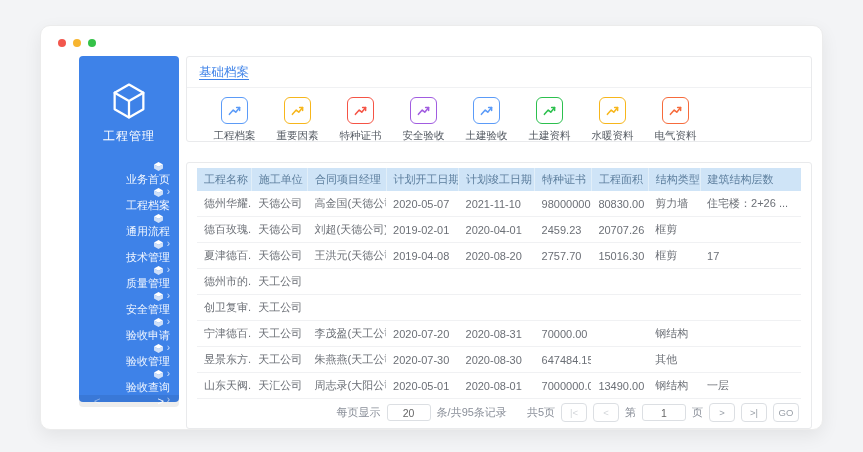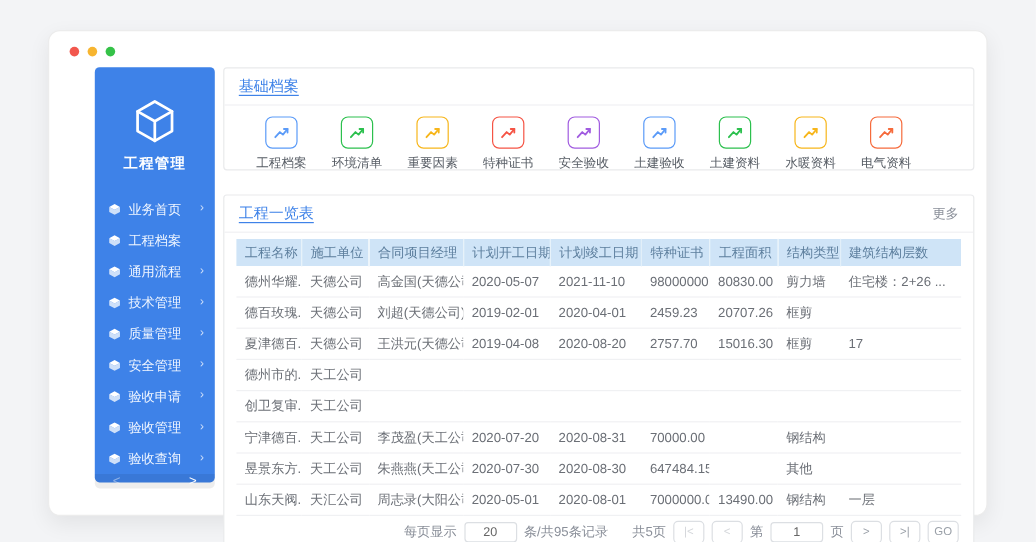--- a/index.html
+++ b/index.html
@@ -10,25 +10,25 @@
     background:#fff; border:1px solid #ececec; border-radius:10px;
     box-shadow:0 6px 18px rgba(0,0,0,.07);
   }
   .traffic { position:absolute; left:17px; top:13px; display:flex; gap:7px; }
   .traffic span { width:8px; height:8px; border-radius:50%; display:block; }
 
   .content { position:absolute; left:38px; top:30px; right:10px; bottom:27px; display:flex; gap:7px; }
 
   
   .sidebar { width:100px; background:#3e82e8; border-radius:4px; display:flex; flex-direction:column; color:#fff; flex-shrink:0; }
-  .logo-wrap { display:flex; flex-direction:column; align-items:center; padding-top:24px;font-weight:bold; }
+  .logo-wrap { display:flex; flex-direction:column; align-items:center; padding-top:24px; }
   .logo-wrap svg { width:42px; height:42px; }
   .logo-title { font-size:12px; color:#fff; margin-top:6px; letter-spacing:1px; }
   .menu { margin-top:16px; display:flex; flex-direction:column; }
-  .menu-item { display:flex; align-items:center; height:26px; padding:0 9px 0 11px; font-size:11px; color:#f0f6ff; cursor:pointer; }
+  .menu-item { display:flex; align-items:flex-end; height:26px; padding:0 9px 0 11px; font-size:11px; color:#f0f6ff; cursor:pointer;flex-direction:column; }
   .menu-item .mi-icon { width:11px; height:11px; margin-right:6px; flex-shrink:0; display:flex; }
   .menu-item .mi-label { white-space:nowrap; }
   .menu-item .mi-arrow { margin-left:auto; font-size:10px; color:rgba(255,255,255,.75); line-height:1; }
   .side-footer { margin-top:auto; height:30px; background:rgba(0,0,0,.07); border-radius:0 0 4px 4px;
     display:flex; align-items:center; justify-content:space-between; padding:0 15px; font-size:11px; }
   .side-footer .pg-prev { color:rgba(255,255,255,.45); cursor:pointer; }
   .side-footer .pg-next { color:#fff; cursor:pointer; }
 
   
   .main { flex:1; display:flex; flex-direction:column; gap:20px; min-width:0; }
@@ -208,123 +208,108 @@
                 <svg viewBox="0 0 20 20">
                   <g fill="none" stroke="currentColor" stroke-width="1.8" stroke-linecap="round" stroke-linejoin="round">
                     <polyline points="4,14.5 8.5,9.5 11.5,12 16,6.5"></polyline>
                     <polyline points="12.5,6.5 16,6.5 16,10"></polyline>
                   </g>
                 </svg>
               </span>
               <span class="archive-label">工程档案</span>
             </div>
 
+
+            <div class="archive-item">
+              <span class="trend-box" style="color: rgb(247, 182, 27);">
+                <svg viewBox="0 0 20 20">
+                  <g fill="none" stroke="currentColor" stroke-width="1.8" stroke-linecap="round" stroke-linejoin="round">
+                    <polyline points="4,14.5 8.5,9.5 11.5,12 16,6.5"></polyline>
+                    <polyline points="12.5,6.5 16,6.5 16,10"></polyline>
+                  </g>
+                </svg>
+              </span>
+              <span class="archive-label">重要因素</span>
+            </div>
+
+            <div class="archive-item">
+              <span class="trend-box" style="color: rgb(245, 84, 69);">
+                <svg viewBox="0 0 20 20">
+                  <g fill="none" stroke="currentColor" stroke-width="1.8" stroke-linecap="round" stroke-linejoin="round">
+                    <polyline points="4,14.5 8.5,9.5 11.5,12 16,6.5"></polyline>
+                    <polyline points="12.5,6.5 16,6.5 16,10"></polyline>
+                  </g>
+                </svg>
+              </span>
+              <span class="archive-label">特种证书</span>
+            </div>
+
+            <div class="archive-item">
+              <span class="trend-box" style="color: rgb(161, 92, 224);">
+                <svg viewBox="0 0 20 20">
+                  <g fill="none" stroke="currentColor" stroke-width="1.8" stroke-linecap="round" stroke-linejoin="round">
+                    <polyline points="4,14.5 8.5,9.5 11.5,12 16,6.5"></polyline>
+                    <polyline points="12.5,6.5 16,6.5 16,10"></polyline>
+                  </g>
+                </svg>
+              </span>
+              <span class="archive-label">安全验收</span>
+            </div>
+
+            <div class="archive-item">
+              <span class="trend-box" style="color: rgb(91, 155, 248);">
+                <svg viewBox="0 0 20 20">
+                  <g fill="none" stroke="currentColor" stroke-width="1.8" stroke-linecap="round" stroke-linejoin="round">
+                    <polyline points="4,14.5 8.5,9.5 11.5,12 16,6.5"></polyline>
+                    <polyline points="12.5,6.5 16,6.5 16,10"></polyline>
+                  </g>
+                </svg>
+              </span>
+              <span class="archive-label">土建验收</span>
+            </div>
+
             <div class="archive-item">
               <span class="trend-box" style="color: rgb(44, 192, 78);">
                 <svg viewBox="0 0 20 20">
                   <g fill="none" stroke="currentColor" stroke-width="1.8" stroke-linecap="round" stroke-linejoin="round">
                     <polyline points="4,14.5 8.5,9.5 11.5,12 16,6.5"></polyline>
                     <polyline points="12.5,6.5 16,6.5 16,10"></polyline>
                   </g>
                 </svg>
               </span>
-              <span class="archive-label">环境清单</span>
+              <span class="archive-label">土建资料</span>
             </div>
 
             <div class="archive-item">
               <span class="trend-box" style="color: rgb(247, 182, 27);">
                 <svg viewBox="0 0 20 20">
                   <g fill="none" stroke="currentColor" stroke-width="1.8" stroke-linecap="round" stroke-linejoin="round">
                     <polyline points="4,14.5 8.5,9.5 11.5,12 16,6.5"></polyline>
                     <polyline points="12.5,6.5 16,6.5 16,10"></polyline>
                   </g>
                 </svg>
               </span>
-              <span class="archive-label">重要因素</span>
-            </div>
-
-            <div class="archive-item">
-              <span class="trend-box" style="color: rgb(245, 84, 69);">
-                <svg viewBox="0 0 20 20">
-                  <g fill="none" stroke="currentColor" stroke-width="1.8" stroke-linecap="round" stroke-linejoin="round">
-                    <polyline points="4,14.5 8.5,9.5 11.5,12 16,6.5"></polyline>
-                    <polyline points="12.5,6.5 16,6.5 16,10"></polyline>
-                  </g>
-                </svg>
-              </span>
-              <span class="archive-label">特种证书</span>
-            </div>
-
-            <div class="archive-item">
-              <span class="trend-box" style="color: rgb(161, 92, 224);">
-                <svg viewBox="0 0 20 20">
-                  <g fill="none" stroke="currentColor" stroke-width="1.8" stroke-linecap="round" stroke-linejoin="round">
-                    <polyline points="4,14.5 8.5,9.5 11.5,12 16,6.5"></polyline>
-                    <polyline points="12.5,6.5 16,6.5 16,10"></polyline>
-                  </g>
-                </svg>
-              </span>
-              <span class="archive-label">安全验收</span>
-            </div>
-
-            <div class="archive-item">
-              <span class="trend-box" style="color: rgb(91, 155, 248);">
-                <svg viewBox="0 0 20 20">
-                  <g fill="none" stroke="currentColor" stroke-width="1.8" stroke-linecap="round" stroke-linejoin="round">
-                    <polyline points="4,14.5 8.5,9.5 11.5,12 16,6.5"></polyline>
-                    <polyline points="12.5,6.5 16,6.5 16,10"></polyline>
-                  </g>
-                </svg>
-              </span>
-              <span class="archive-label">土建验收</span>
-            </div>
-
-            <div class="archive-item">
-              <span class="trend-box" style="color: rgb(44, 192, 78);">
-                <svg viewBox="0 0 20 20">
-                  <g fill="none" stroke="currentColor" stroke-width="1.8" stroke-linecap="round" stroke-linejoin="round">
-                    <polyline points="4,14.5 8.5,9.5 11.5,12 16,6.5"></polyline>
-                    <polyline points="12.5,6.5 16,6.5 16,10"></polyline>
-                  </g>
-                </svg>
-              </span>
-              <span class="archive-label">土建资料</span>
-            </div>
-
-            <div class="archive-item">
-              <span class="trend-box" style="color: rgb(247, 182, 27);">
-                <svg viewBox="0 0 20 20">
-                  <g fill="none" stroke="currentColor" stroke-width="1.8" stroke-linecap="round" stroke-linejoin="round">
-                    <polyline points="4,14.5 8.5,9.5 11.5,12 16,6.5"></polyline>
-                    <polyline points="12.5,6.5 16,6.5 16,10"></polyline>
-                  </g>
-                </svg>
-              </span>
               <span class="archive-label">水暖资料</span>
             </div>
 
             <div class="archive-item">
               <span class="trend-box" style="color: rgb(246, 107, 60);">
                 <svg viewBox="0 0 20 20">
                   <g fill="none" stroke="currentColor" stroke-width="1.8" stroke-linecap="round" stroke-linejoin="round">
                     <polyline points="4,14.5 8.5,9.5 11.5,12 16,6.5"></polyline>
                     <polyline points="12.5,6.5 16,6.5 16,10"></polyline>
                   </g>
                 </svg>
               </span>
               <span class="archive-label">电气资料</span>
             </div>
           </div>
       </div>
 
       <div class="card table-card">
-        <div class="card-head">
-          <span class="card-title">工程一览表</span>
-          <span class="more-link">更多</span>
-        </div>
 
         <div class="tbl-wrap">
           <table>
             <colgroup>
               <col style="width:9%">
                 <col style="width:9.3%">
                 <col style="width:13%">
               <col style="width:12%">
                 <col style="width:12.6%">
                 <col style="width:9.4%">

